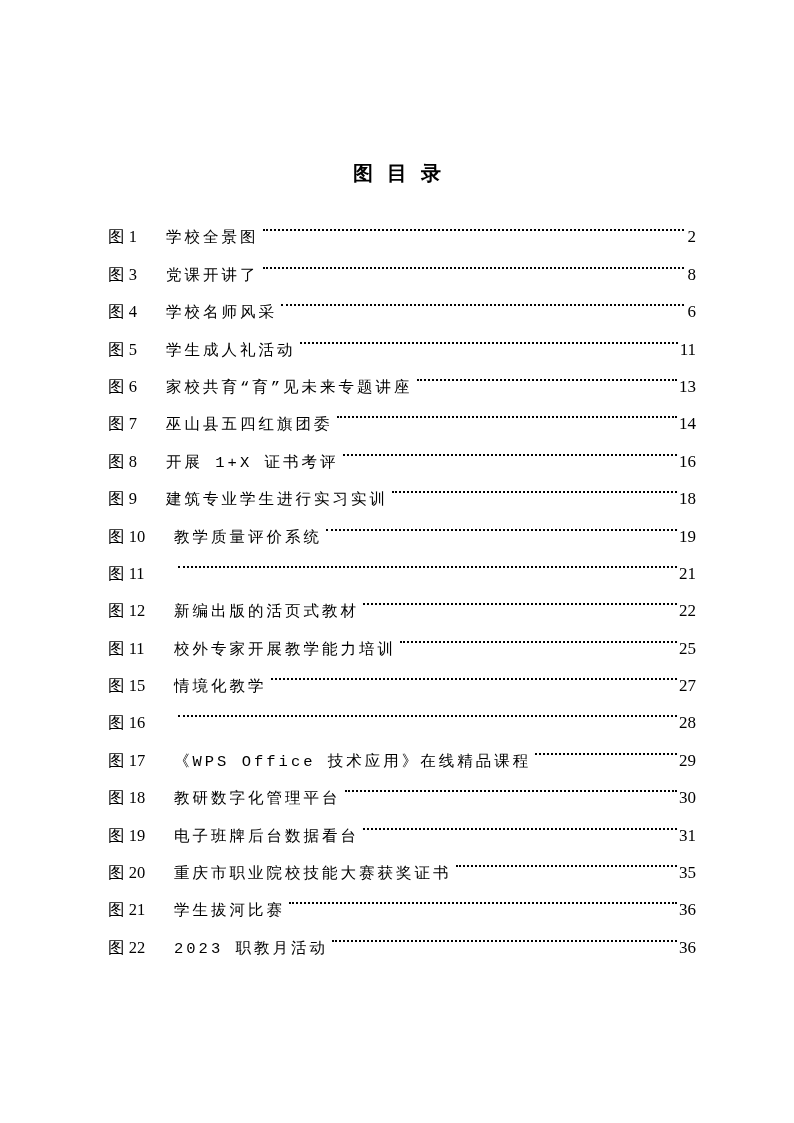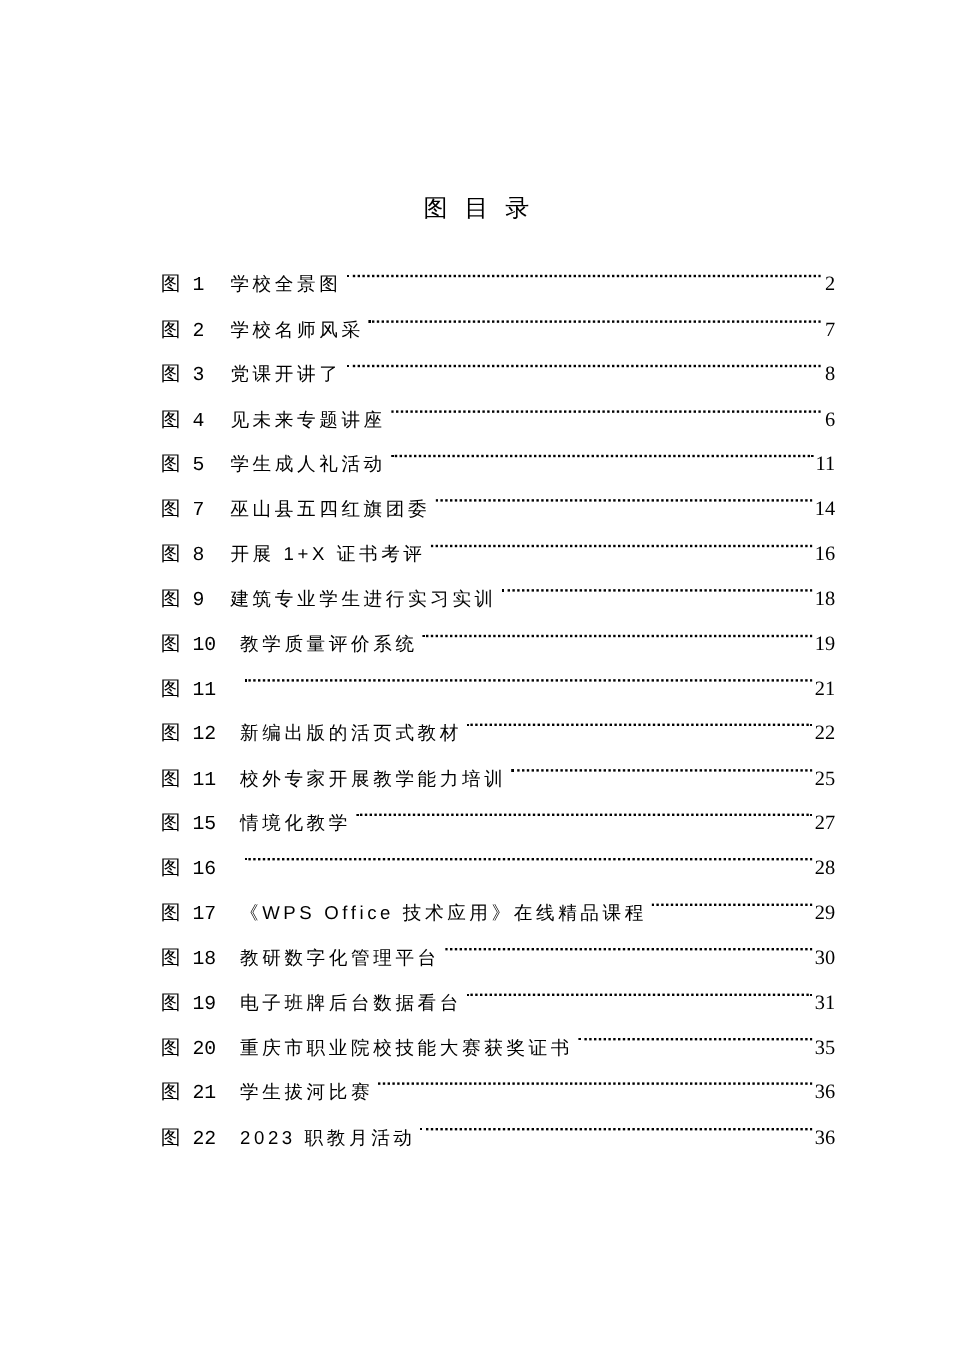--- a/index.html
+++ b/index.html
@@ -15,21 +15,21 @@
       font-family: "DejaVu Serif", "Liberation Serif", serif;
       color: #000000;
     }
     .page-title {
       position: absolute;
       top: 146px;
       left: 0;
       width: 794px;
       text-align: center;
       font-size: 20px;
-      font-weight: normal;
+      font-weight: bold;
       letter-spacing: 14px;
       padding-left: 14px;
       box-sizing: border-box;
       line-height: 28px;
     }
     .toc-list {
       position: absolute;
       top: 205px;
       left: 108px;
       width: 588px;
@@ -41,28 +41,27 @@
       display: flex;
       align-items: baseline;
       height: 37.4px;
       line-height: 37.4px;
       font-size: 16.5px;
       white-space: nowrap;
     }
     .toc-label {
       flex: 0 0 auto;
       width: 58px;
-      font-family: Liberation Mono, monospace;
-      margin-left: 26px;
+      font-family: Liberation Serif, serif;
     }
     .toc-label.wide { width: 66px; }
     .toc-caption {
       flex: 0 0 auto;
       letter-spacing: 3px;
-      font-family: Liberation Sans, sans-serif;
+      font-family: Liberation Mono, monospace;
       font-size: 15.5px;
     }
     .toc-leader {
       flex: 1 1 auto;
       overflow: hidden;
       margin: 0 2px 0 4px;
       position: relative;
       height: 37.4px;
     }
     .toc-leader::after {
@@ -87,42 +86,42 @@
 <h1 class="page-title">图目录</h1>
 
 <ul class="toc-list">
   <li class="toc-row">
     <span class="toc-label">图 1</span>
     <span class="toc-caption">学校全景图</span>
     <span class="toc-leader"></span>
     <span class="toc-page">2</span>
   </li>
   <li class="toc-row">
-    <span class="toc-label">图 2</span>
-    <span class="toc-caption">学校名师风采</span>
-    <span class="toc-leader"></span>
-    <span class="toc-page">7</span>
-  </li>
-  <li class="toc-row">
     <span class="toc-label">图 3</span>
     <span class="toc-caption">党课开讲了</span>
     <span class="toc-leader"></span>
     <span class="toc-page">8</span>
   </li>
   <li class="toc-row">
     <span class="toc-label">图 4</span>
-    <span class="toc-caption">见未来专题讲座</span>
+    <span class="toc-caption">学校名师风采</span>
     <span class="toc-leader"></span>
     <span class="toc-page">6</span>
   </li>
   <li class="toc-row">
     <span class="toc-label">图 5</span>
     <span class="toc-caption">学生成人礼活动</span>
     <span class="toc-leader"></span>
     <span class="toc-page">11</span>
+  </li>
+  <li class="toc-row">
+    <span class="toc-label">图 6</span>
+    <span class="toc-caption">家校共育“育”见未来专题讲座</span>
+    <span class="toc-leader"></span>
+    <span class="toc-page">13</span>
   </li>
   <li class="toc-row">
     <span class="toc-label">图 7</span>
     <span class="toc-caption">巫山县五四红旗团委</span>
     <span class="toc-leader"></span>
     <span class="toc-page">14</span>
   </li>
   <li class="toc-row">
     <span class="toc-label">图 8</span>
     <span class="toc-caption">开展 1+X 证书考评</span>

